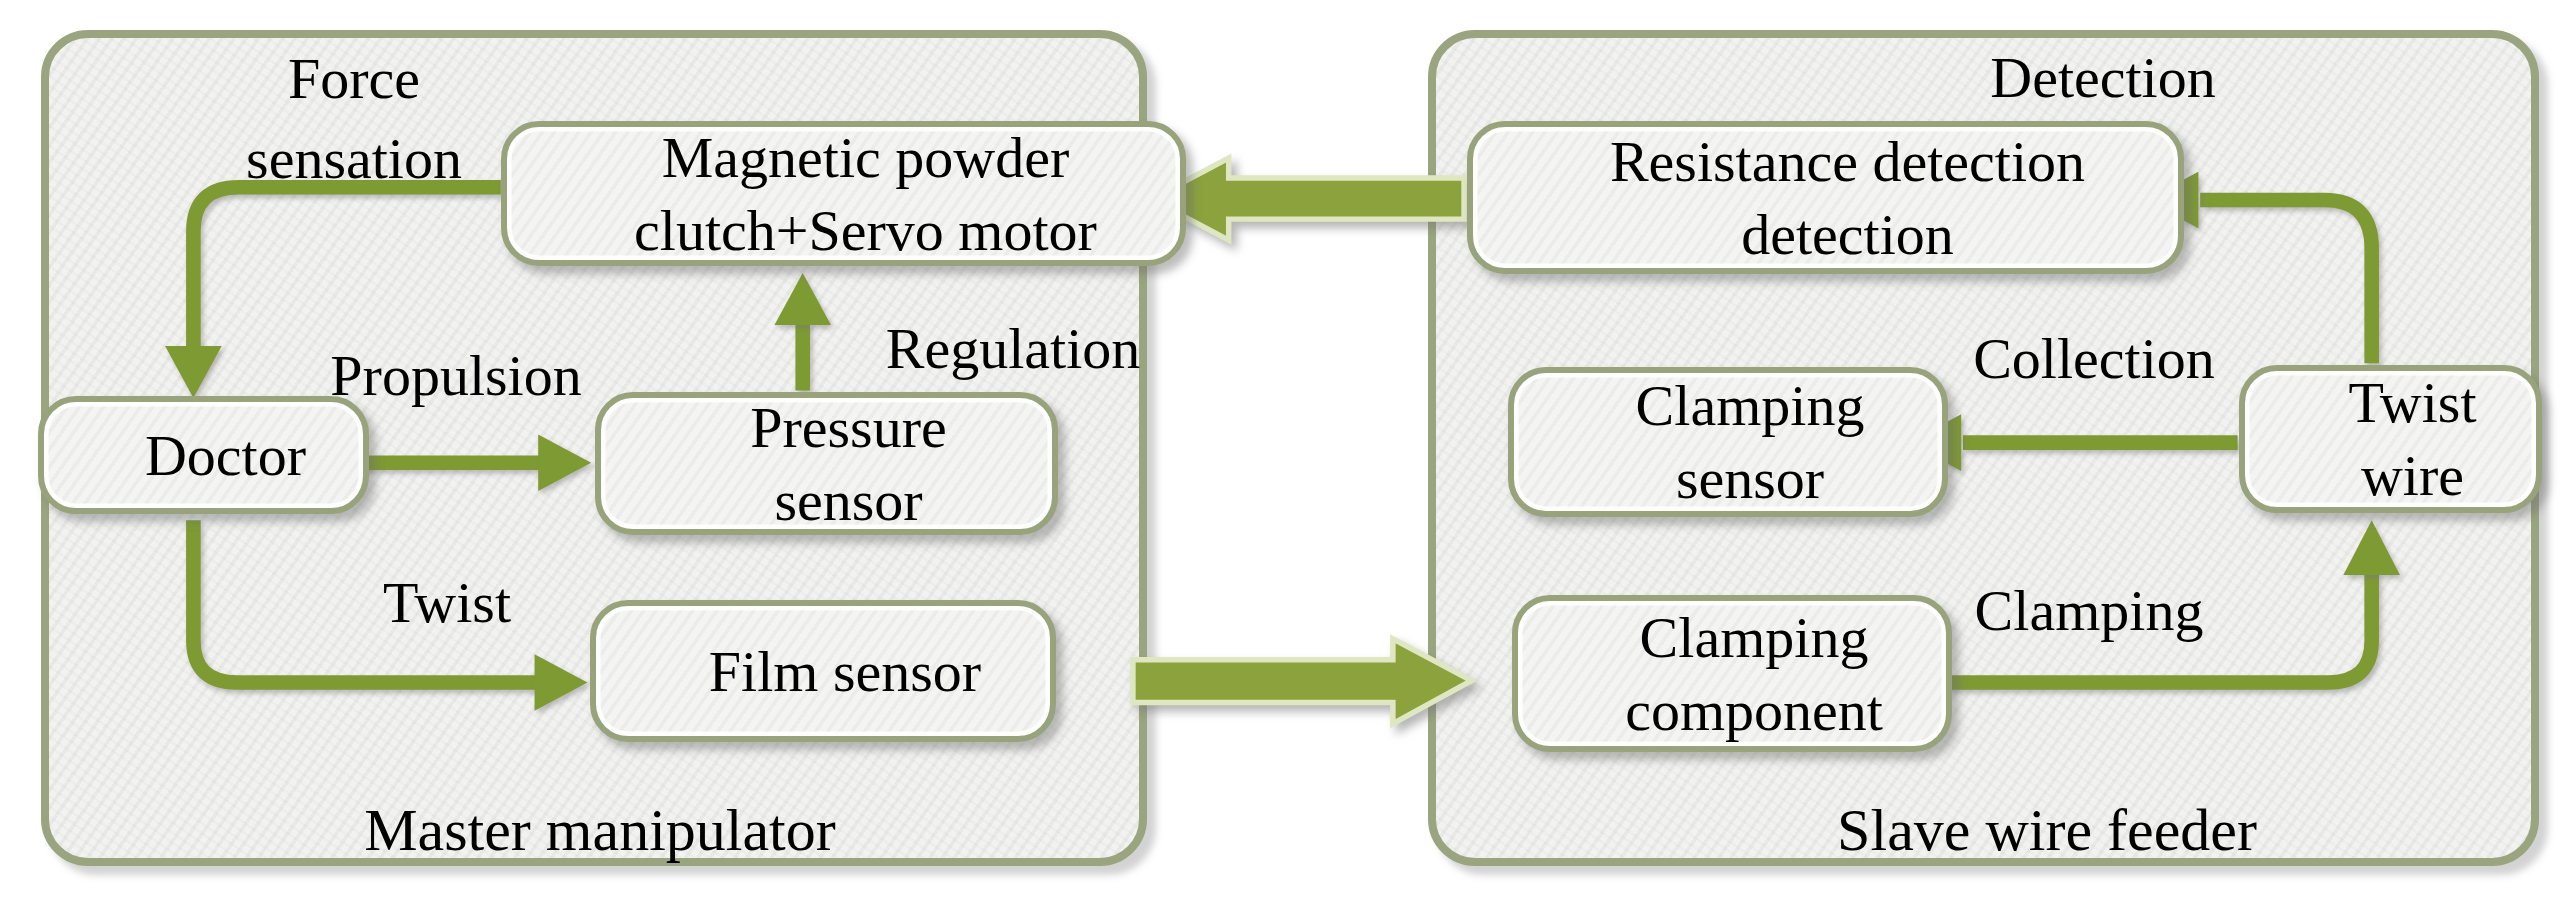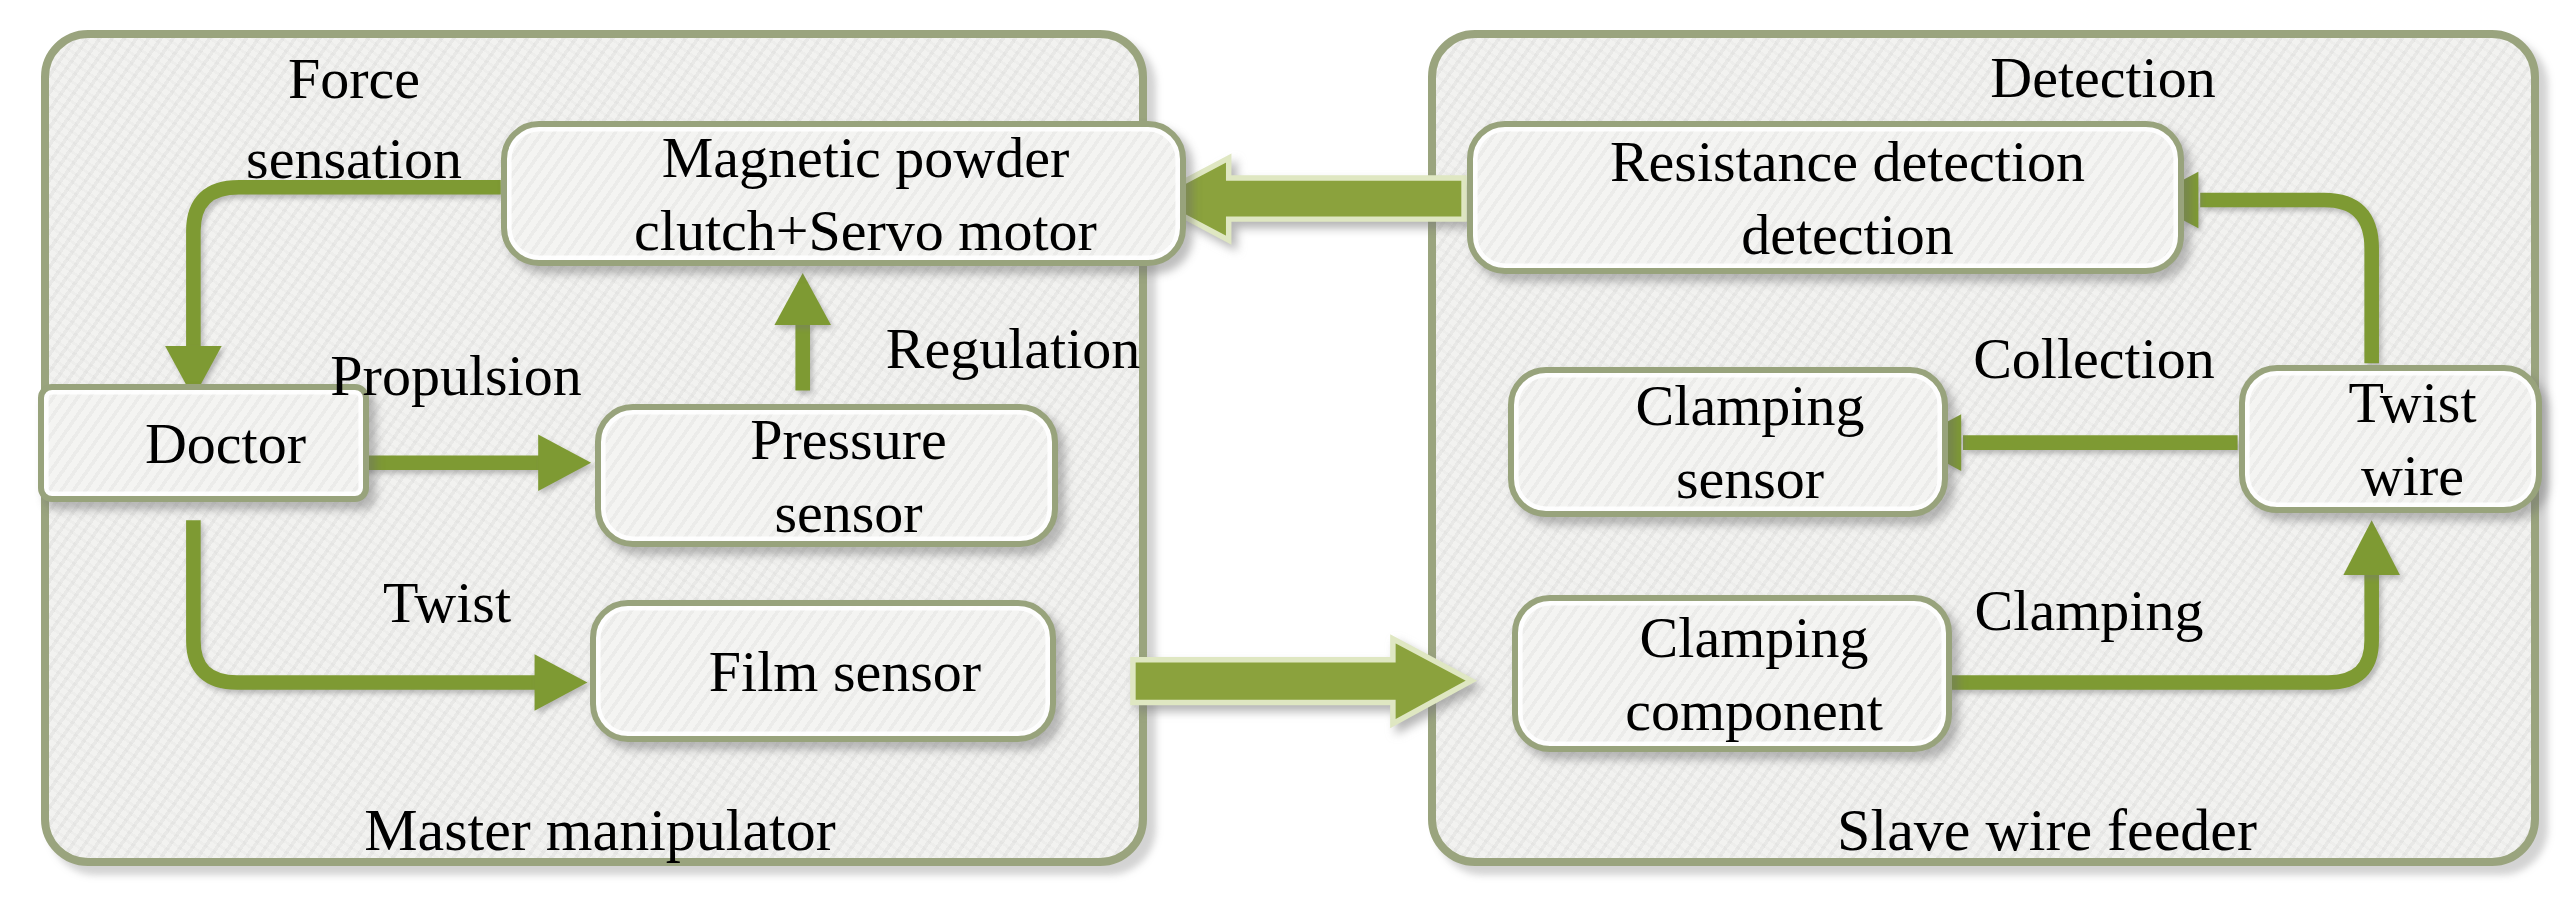--- a/index.html
+++ b/index.html
@@ -70,25 +70,25 @@
     <polygon class="bigarrow" points="1605,195 1347,195 1347,173 1262,218 1347,263 1347,240 1605,240"></polygon>
 
     <polygon class="bigarrow" points="1242,723 1527,723 1527,700 1613,746 1527,793 1527,770 1242,770"></polygon>
   </svg>
 
   <div class="node" style="left:501px;top:121px;width:629px;height:133px;">
     <div>Magnetic powder</div>
     <div>clutch+Servo motor</div>
   </div>
 
-  <div class="node" style="left:38px;top:384px;width:275px;height:106px;border-radius:14px;">
+  <div class="node" style="left:38px;top:396px;width:275px;height:106px;">
     <div>Doctor</div>
   </div>
 
-  <div class="node" style="left:595px;top:404px;width:407px;height:131px;">
+  <div class="node" style="left:595px;top:392px;width:407px;height:131px;">
     <div>Pressure</div>
     <div>sensor</div>
   </div>
 
   <div class="node" style="left:590px;top:600px;width:410px;height:130px;">
     <div>Film sensor</div>
   </div>
 
   <div class="node" style="left:1467px;top:121px;width:661px;height:141px;">
     <div>Resistance detection</div>

